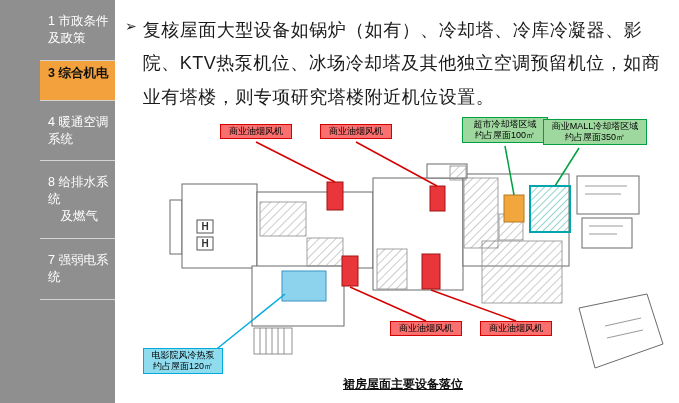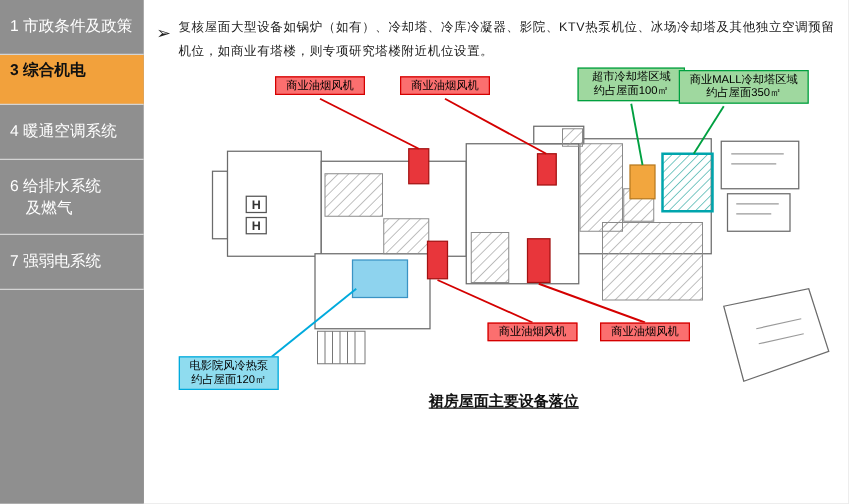--- a/index.html
+++ b/index.html
@@ -1,49 +1,49 @@
 <!DOCTYPE html>
 <html><head>
 <meta charset="utf-8">
 <style>
   html,body{margin:0;padding:0;background:#fff;font-family:"Liberation Sans","DejaVu Sans",sans-serif;}
   .slide{position:relative;width:679px;height:403px;background:#ffffff;overflow:hidden;
          box-shadow:0 0 0 1px #c9c9c9;display:flex;}
   
   .sidebar{width:115px;min-width:115px;height:100%;background:#8f8f8f;display:flex;flex-direction:column;}
   .side-item{color:#ffffff;font-size:12.5px;line-height:1.35;padding:13px 6px 13px 8px;
-             border-bottom:1px solid #d4d4d4;white-space:pre-line;cursor:default;}
+             border-bottom:1px solid #d4d4d4;white-space:pre-line;cursor:default;margin-left:40px;}
   .side-item.active{background:#f2a13c;color:#111111;font-weight:bold;padding-top:4px;padding-bottom:18px;}
   .side-fill{flex:1;background:#8f8f8f;}
   
   .content{flex:1;position:relative;padding:14px 10px 0 10px;}
   .para{display:flex;align-items:flex-start;gap:6px;padding-right:6px;}
   .bullet{font-size:14px;color:#222;line-height:1.85;}
-  .ptext{margin:0;font-size:10px;color:#1a1a1a;line-height:1.85;letter-spacing:0.5px;}
+  .ptext{margin:0;font-size:18px;color:#1a1a1a;line-height:1.85;letter-spacing:0.5px;}
   
   .diagram{position:relative;width:552px;height:278px;margin-top:2px;margin-left:2px;}
   .plan{position:absolute;left:0;top:0;}
   .lbl{position:absolute;font-size:9px;line-height:1.25;color:#000;text-align:center;
        padding:1px 3px;white-space:pre-line;border:1.5px solid;box-sizing:border-box;}
   .lbl.red{background:#fb6f6f;border-color:#d40000;}
   .lbl.green{background:#9fd89f;border-color:#00a040;}
   .lbl.cyan{background:#8fdcef;border-color:#00aadd;}
   .caption{position:absolute;left:50%;transform:translateX(-50%);top:260px;
            font-size:12px;font-weight:bold;color:#111;text-decoration:underline;white-space:nowrap;text-align:center;}
 </style>
 </head>
 <body>
 
 <div class="slide">
 
   <aside class="sidebar">
     <div class="side-item">1 市政条件及政策</div>
     <div class="side-item active">3 综合机电</div>
     <div class="side-item">4 暖通空调系统</div>
-    <div class="side-item">6 给排水系统
+    <div class="side-item">8 给排水系统
 　及燃气</div>
     <div class="side-item">7 强弱电系统</div>
     <div class="side-fill"></div>
   </aside>
 
   <main class="content">
 
     <div class="para">
       <span class="bullet">➢</span>
       <p class="ptext">复核屋面大型设备如锅炉（如有）、冷却塔、冷库冷凝器、影院、KTV热泵机位、冰场冷却塔及其他独立空调预留机位，如商业有塔楼，则专项研究塔楼附近机位设置。</p>

